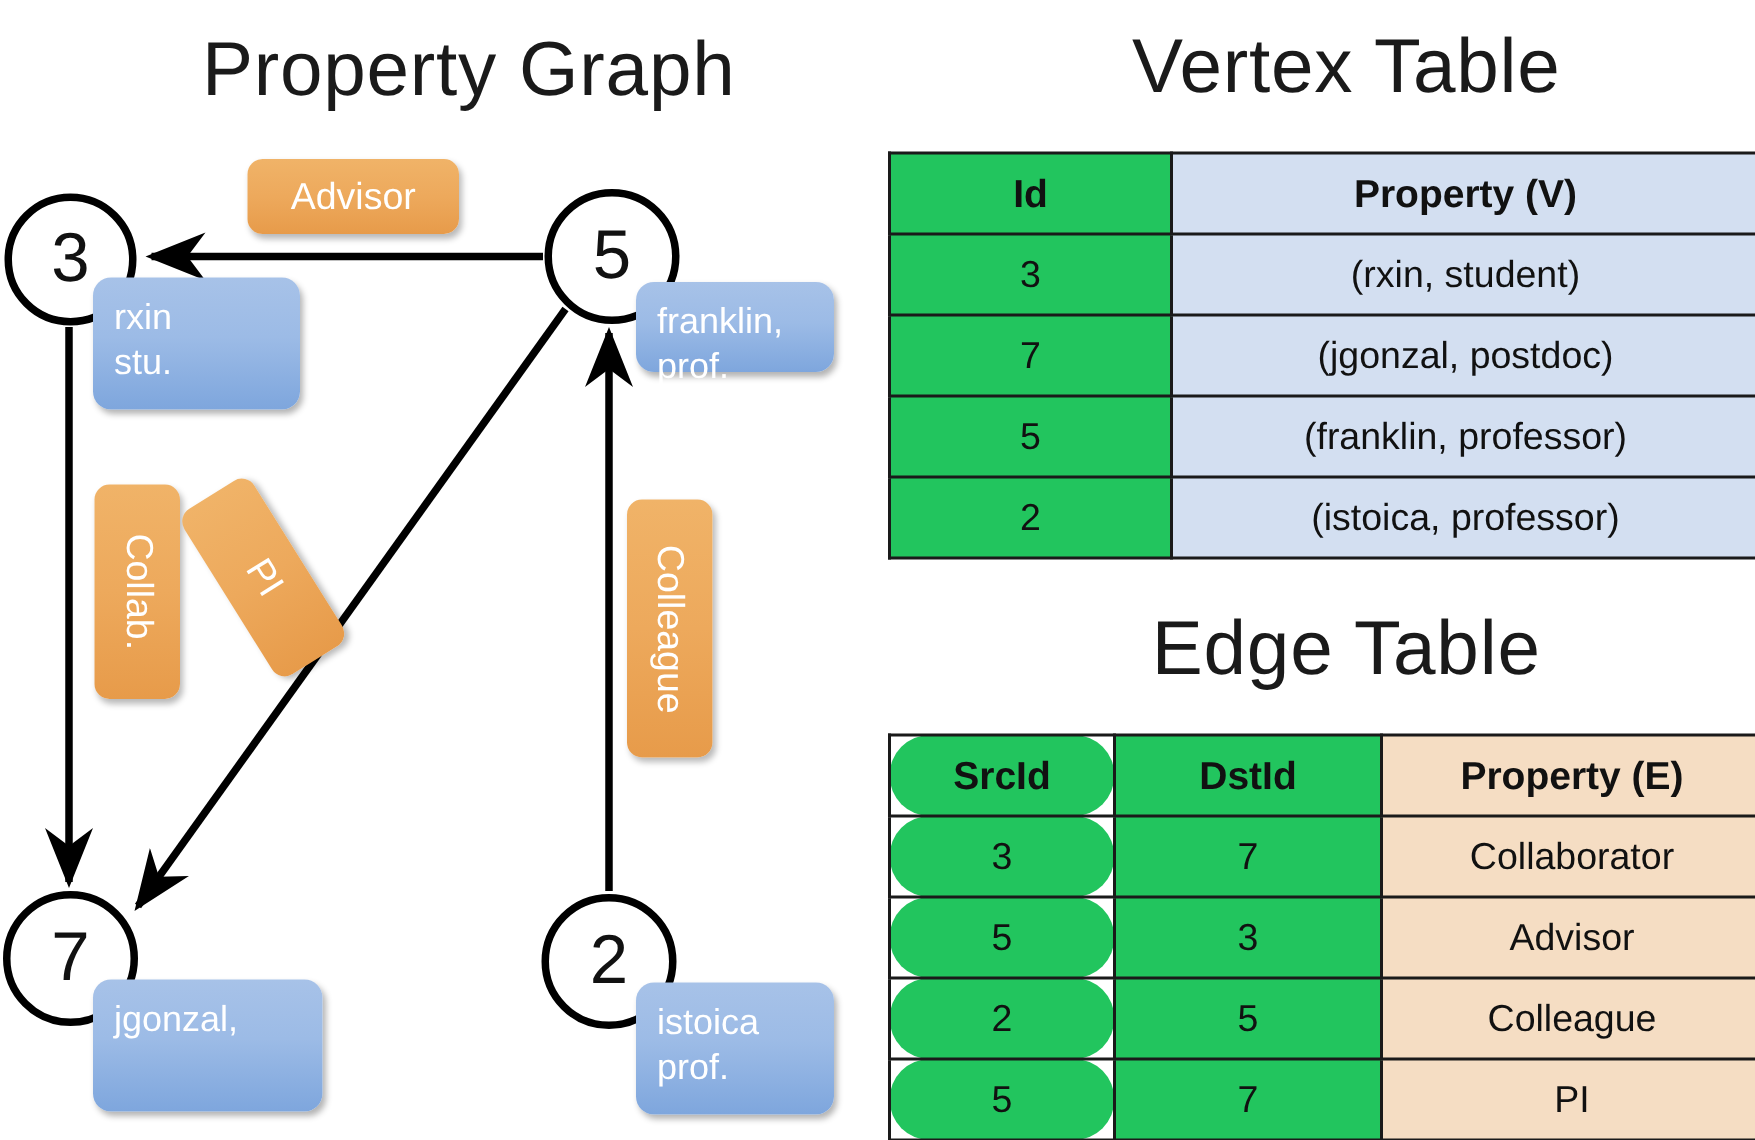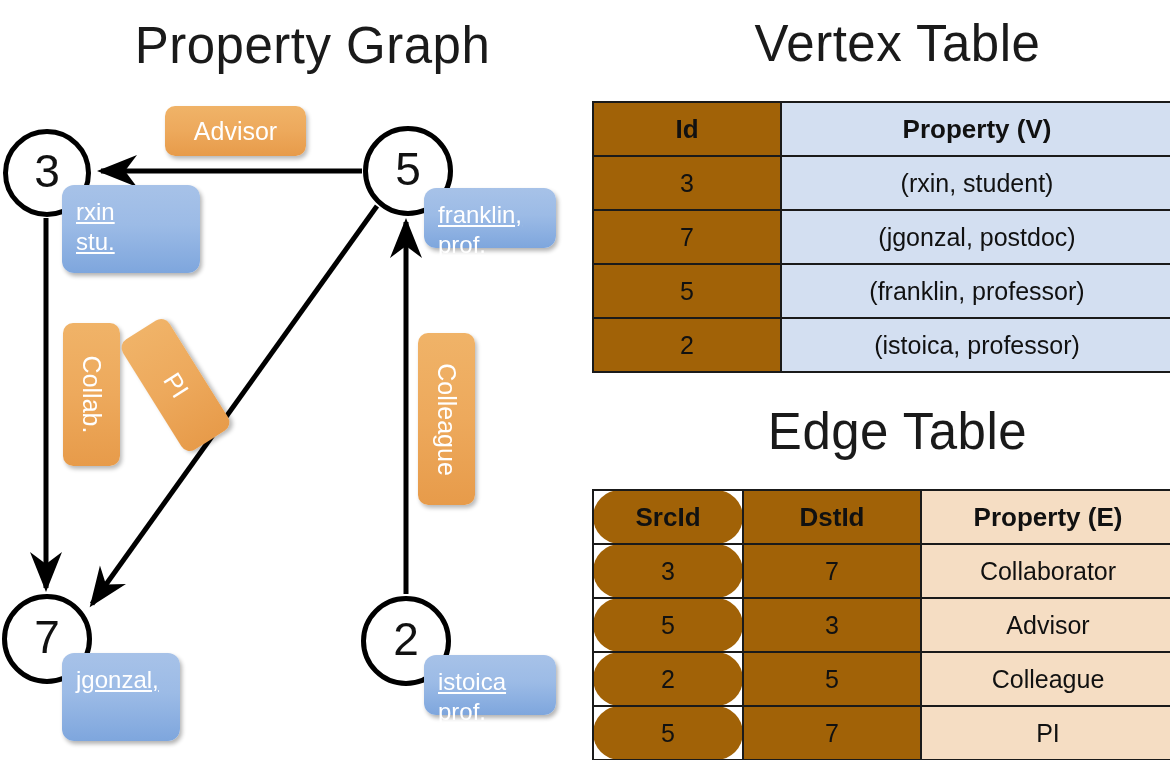--- a/index.html
+++ b/index.html
@@ -73,26 +73,25 @@
     background: linear-gradient(to bottom, #a7c2e8 0%, #9cbbe6 45%, #7ea6dd 100%);
     box-shadow: 2px 3px 4px rgba(0,0,0,0.30);
     color: #ffffff;
     font-family: "Liberation Sans", sans-serif;
     font-weight: 300;
     font-size: 24px;
     line-height: 1.25;
     padding: 12px 0 0 14px;
     box-sizing: border-box;
     z-index: 4;
-    text-decoration: underline;
   }
   #prop-rxin      { left:  62px; top: 185px; width: 138px; height: 88px; }
   #prop-franklin  { left: 424px; top: 188px; width: 132px; height: 60px; }
-  #prop-jgonzal   { left:  62px; top: 653px; width: 118px; height: 88px; }
-  #prop-istoica   { left: 424px; top: 655px; width: 132px; height: 60px; }
+  #prop-jgonzal   { left:  62px; top: 653px; width: 153px; height: 88px; }
+  #prop-istoica   { left: 424px; top: 655px; width: 132px; height: 88px; }
 
   
   .edge-label {
     position: absolute;
     border-radius: 10px;
     background: linear-gradient(to bottom, #f0b368 0%, #eda95c 50%, #e79b4a 100%);
     box-shadow: 2px 3px 4px rgba(0,0,0,0.28);
     color: #ffffff;
     font-family: "Liberation Sans", sans-serif;
     font-weight: 300;
@@ -118,21 +117,21 @@
     border-collapse: collapse;
     table-layout: fixed;
     font-family: "Liberation Sans", sans-serif;
     font-weight: 300;
     font-size: 25px;
     color: #111;
   }
   table.grid td, table.grid th {
     border: 2px solid #1a1a1a;
     text-align: center;
-    background: #a16207;
+    background: #22c55e;
     font-weight: 300;
     padding: 0;
     height: 52px;
   }
   table.grid th { font-weight: bold; font-size: 26px; }
 
   #vertex-table { left: 592px; top: 101px; width: 576px; }
   #vertex-table .col-id   { width: 186px; }
   #vertex-table .col-prop { width: 390px; background: #d3dff1; }
   #vertex-table th.col-prop { background: #d3dff1; }

